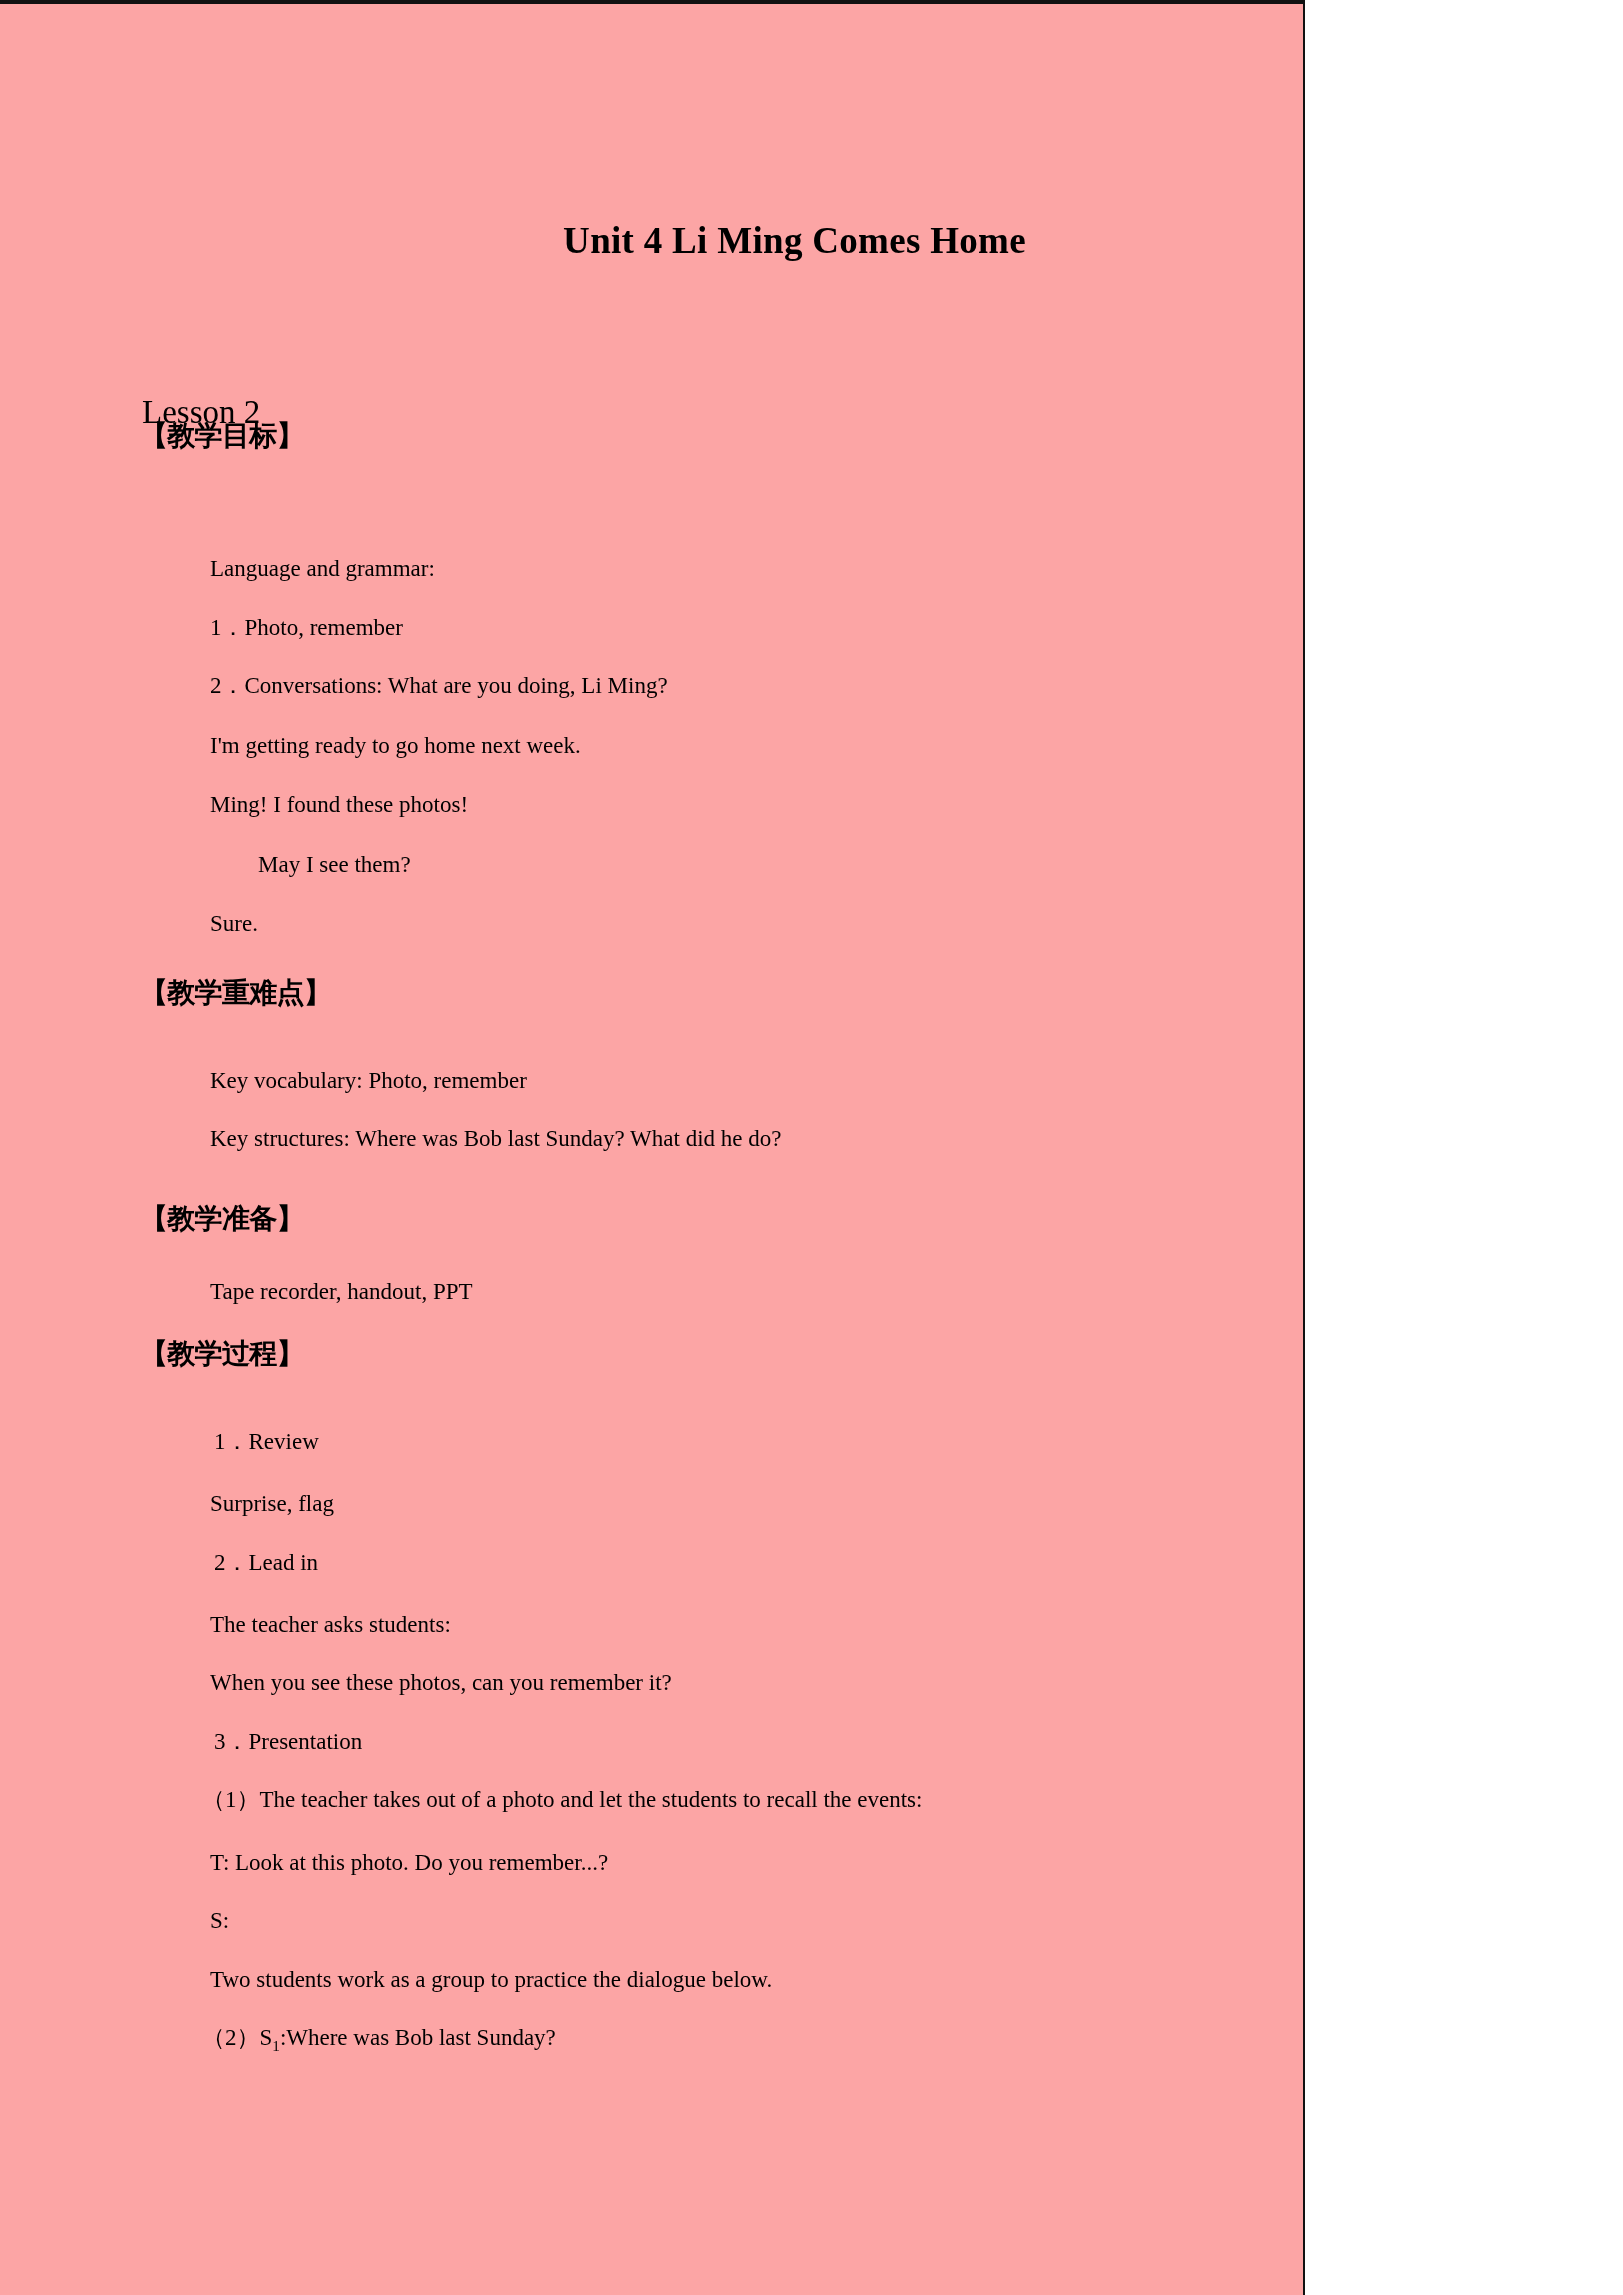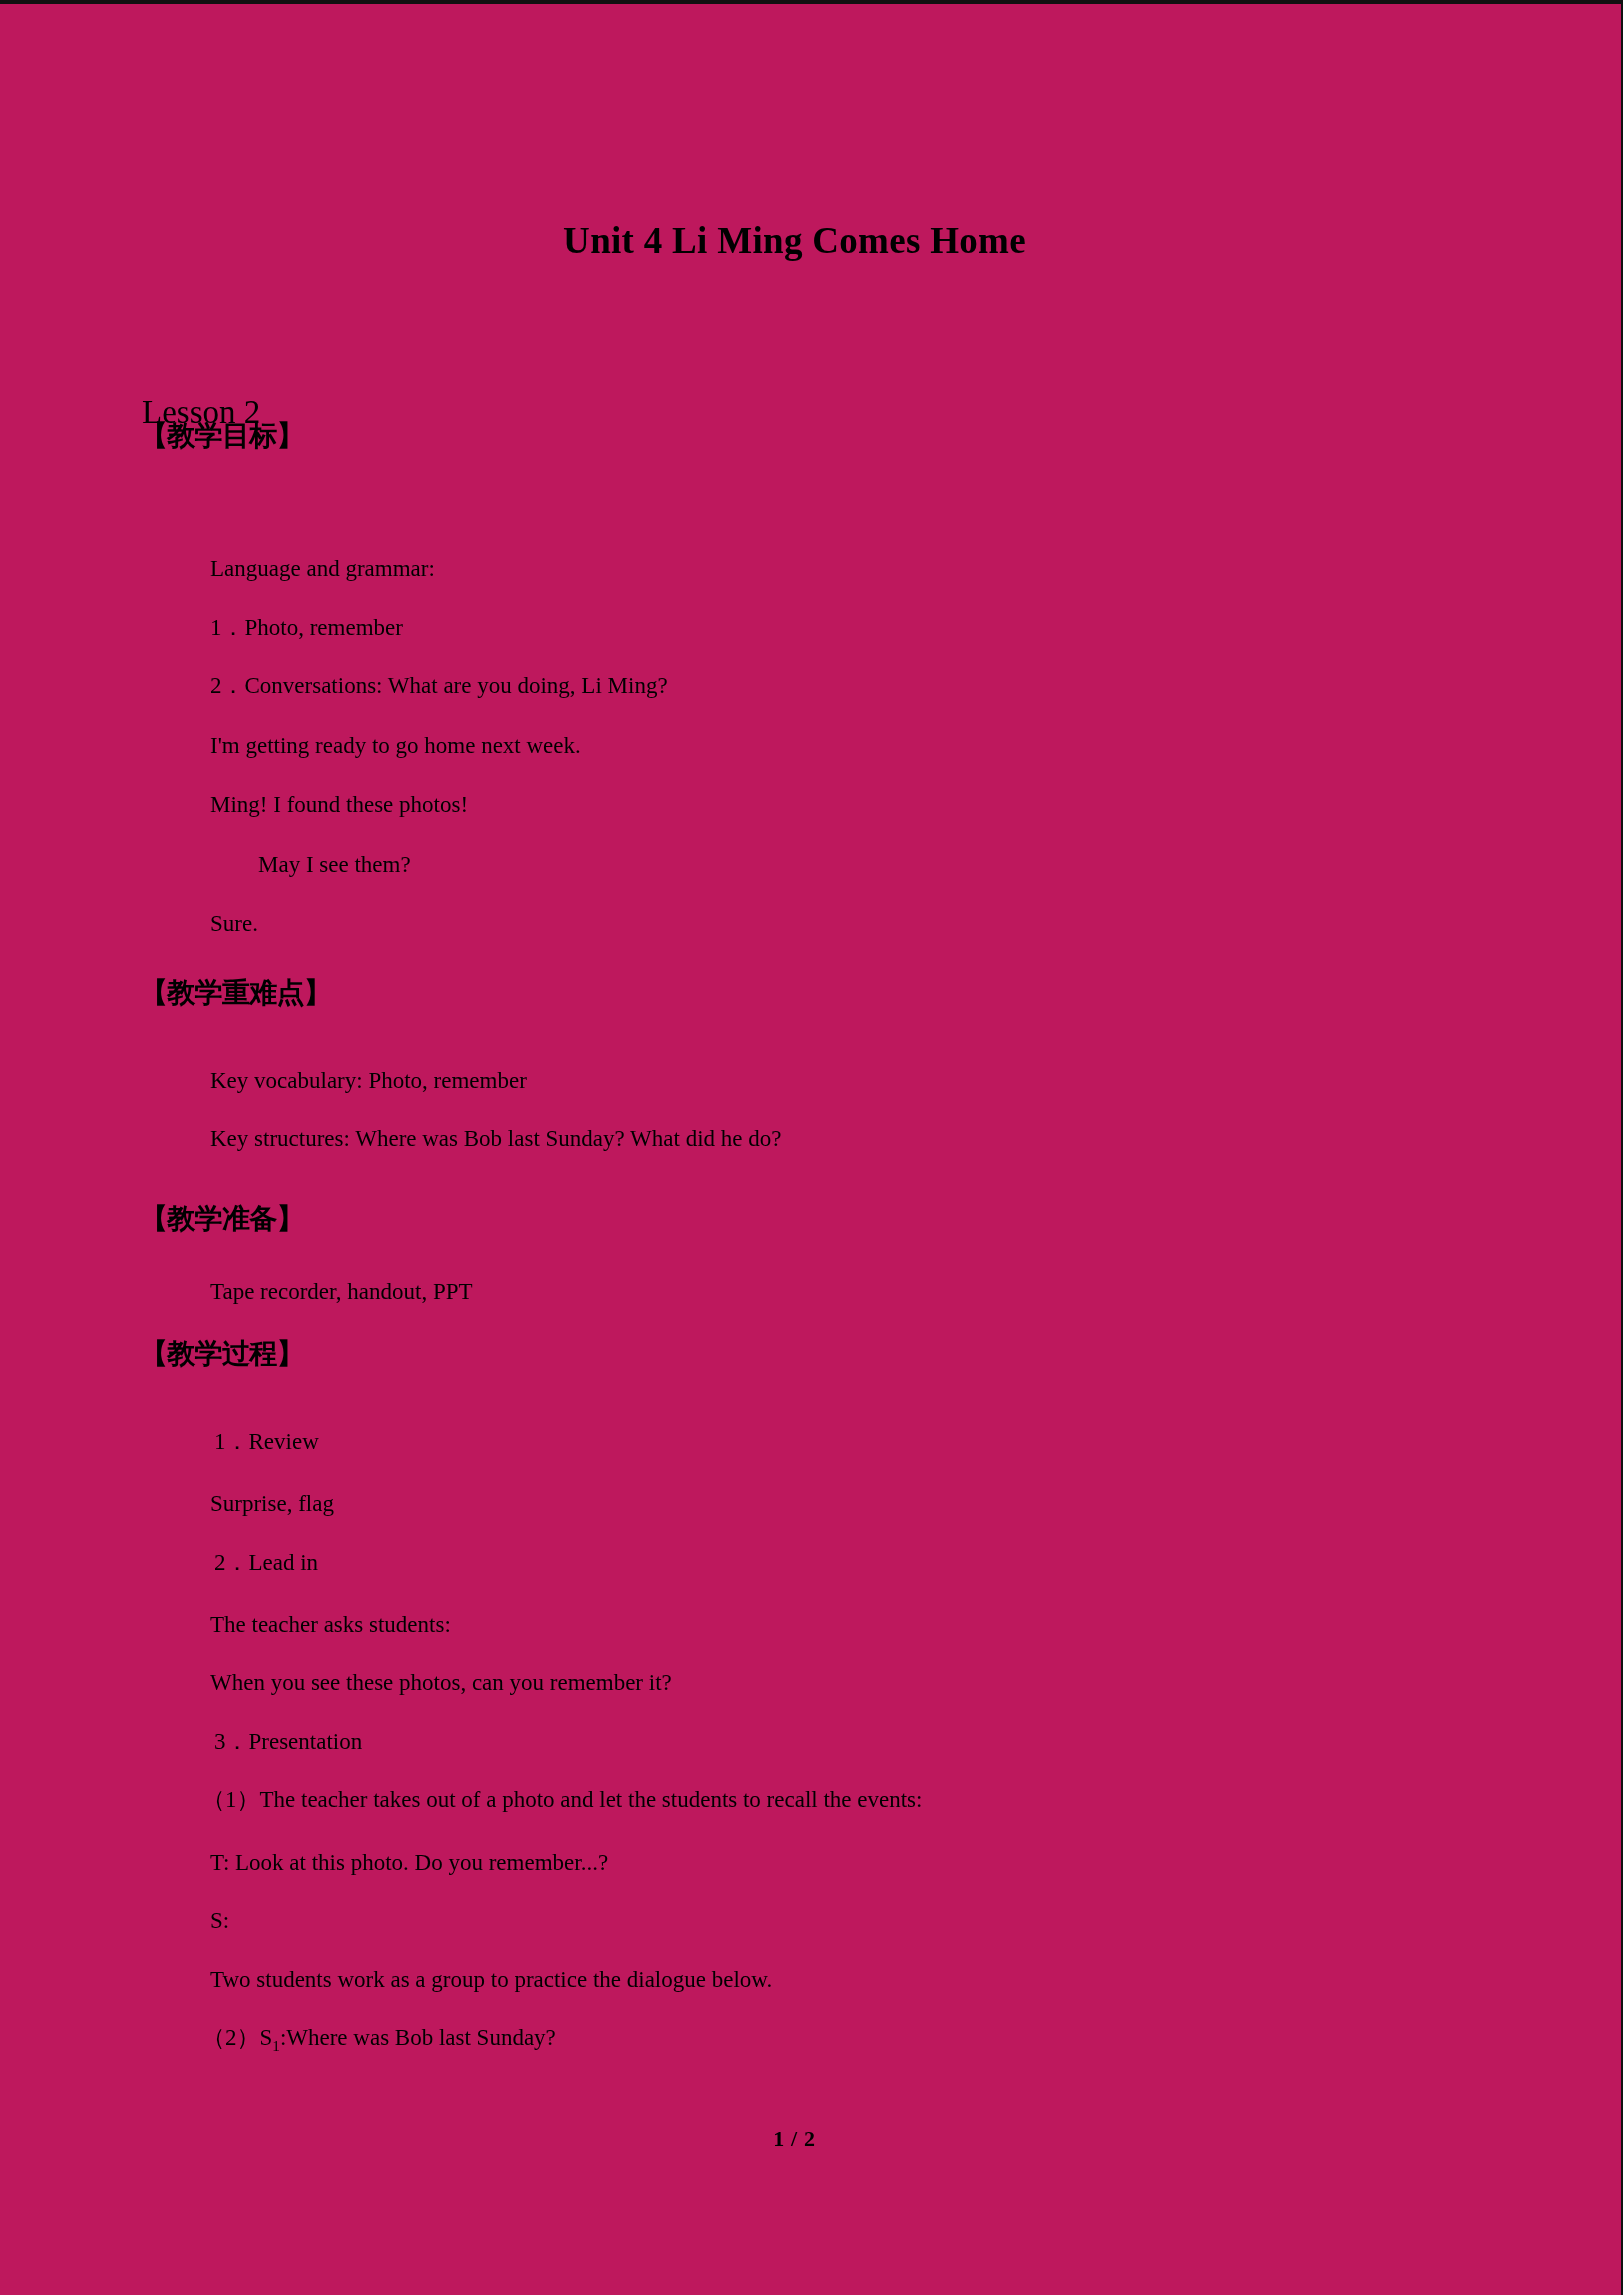--- a/index.html
+++ b/index.html
@@ -6,24 +6,24 @@
     margin: 0;
     padding: 0;
     background: #ffffff;
   }
   body {
     font-family: "Liberation Serif", "DejaVu Serif", serif;
     color: #000000;
   }
   .page {
     position: relative;
-    width: 1623px;
+    width: 1305px;
     height: 2295px;
     box-sizing: border-box;
-    background: #be185d;
+    background: #fca5a5;
     border-top: 4.8px solid #111111;
     border-right: 2.7px solid #111111;
     overflow: hidden;
   }
   .content {
     position: absolute;
     left: 0;
     top: 0;
     width: 1623px;
     height: 2295px;
@@ -123,17 +123,16 @@
     <div class="body-line indent-2" style="top:1546px;">2．Lead in</div>
     <div class="body-line indent-1" style="top:1608px;">The teacher asks students:</div>
     <div class="body-line indent-1" style="top:1666px;">When you see these photos, can you remember it?</div>
     <div class="body-line indent-2" style="top:1725px;">3．Presentation</div>
     <div class="body-line" style="left:202px;top:1783px;">（1）The teacher takes out of a photo and let the students to recall the events:</div>
     <div class="body-line indent-1" style="top:1846px;">T: Look at this photo. Do you remember...?</div>
     <div class="body-line indent-1" style="top:1904px;">S:</div>
     <div class="body-line indent-1" style="top:1963px;">Two students work as a group to practice the dialogue below.</div>
     <div class="body-line" style="left:202px;top:2021px;"><span>（2）S</span><sub class="sub-num">1</sub><span>:Where was Bob last Sunday?</span></div>
 
-    <div class="footer">1 / 2</div>
 
   </div>
 </div>
 
 
 </body></html>

